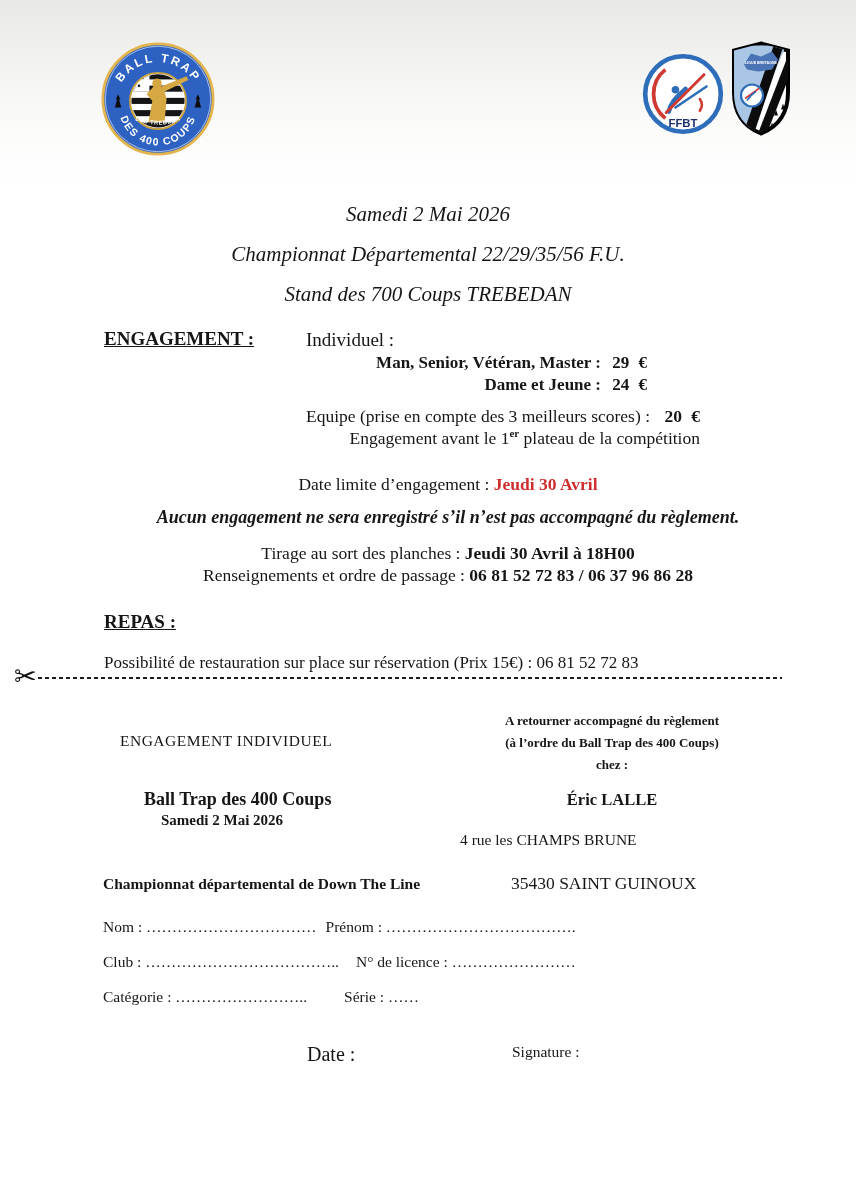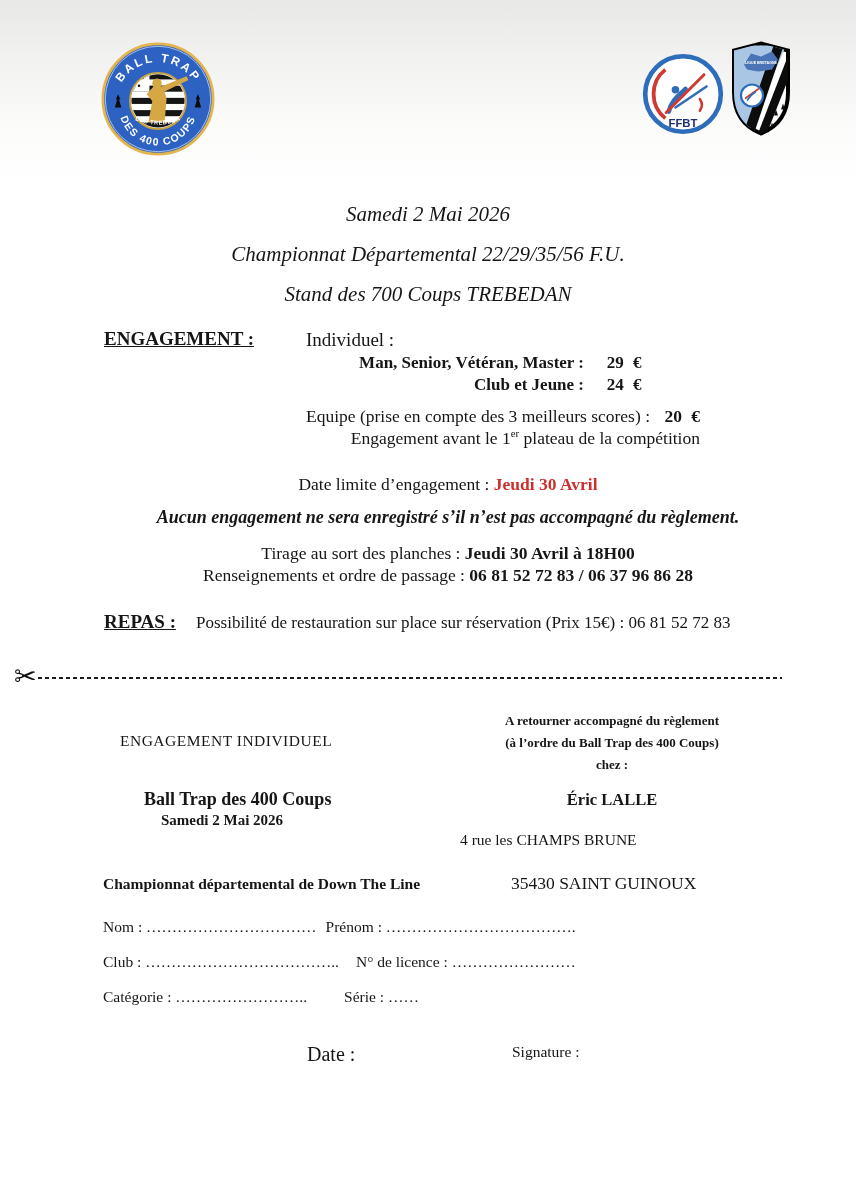--- a/index.html
+++ b/index.html
@@ -15,33 +15,33 @@
   .ligue-logo { left:728px; top:40px; width:66px; height:97px; }
   
   .doc-title { left:0; right:0; top:194px; text-align:center; font-style:italic; font-size:21px; }
   .doc-title div { line-height:40px; }
   
   .section-heading { font-weight:bold; text-decoration:underline; font-size:19px; }
   .eng-heading { left:104px; top:328px; }
   .individual-label { left:306px; top:329px; font-size:19px; }
   .prices { right:209px; top:352px; font-weight:bold; font-size:17px; }
   .price-row { display:flex; justify-content:flex-end; line-height:22px; }
-  .price-value { margin-left:17px; width:46px; text-align:center; word-spacing:5px; }
+  .price-value { width:46px; text-align:right; word-spacing:5px; }
   .team-block { right:156px; top:405px; text-align:right; font-size:17.5px; line-height:22px; }
   .team-price { font-weight:bold; margin-left:10px; word-spacing:5px; }
-  sup.ord { font-size:11px; vertical-align:super; line-height:0; }
+  sup.ord { font-size:11px; vertical-align:super; line-height:0;font-weight:bold; }
   .center-line { left:0; right:0; text-align:center;padding-left:40px; }
   .deadline { top:474px; font-size:17.5px; }
   .deadline-value { font-weight:bold; }
   .warning { top:507px; font-size:18px; font-weight:bold; font-style:italic; }
   .draw-line { top:543px; font-size:17.5px; }
   .info-line { top:565px; font-size:17.5px; }
   .bold { font-weight:bold; }
   
-  .repas { left:104px; top:611px; display:flex; align-items:baseline; gap:20px; }
+  .repas { left:104px; top:611px; display:flex; align-items:baseline; gap:20px;flex-direction:column; }
   .repas-text { font-size:17px; }
   
   .cutline { left:14px; width:768px; top:664px; display:flex; align-items:center; }
   .scissors { font-size:27px; line-height:27px; color:#111; transform:scaleY(1.05); }
   .dash-line { flex:1; height:2px; margin-left:1px;
     background:repeating-linear-gradient(90deg,#1c1c1c 0 4px,transparent 4px 7px); }
   
   .form-left-title { left:120px; top:732px; font-size:15.5px; letter-spacing:0.5px; }
   .return-block { left:460px; width:304px; top:710px; text-align:center; font-weight:bold; font-size:13px; line-height:22px; }
   .club-name { left:144px; top:789px; font-size:18px; font-weight:bold; }
@@ -149,21 +149,21 @@
 
   <div class="abs eng-heading section-heading">ENGAGEMENT :</div>
   <div class="abs individual-label">Individuel :</div>
 
   <div class="abs prices">
     <div class="price-row">
       <span class="price-label">Man, Senior, Vétéran, Master :</span>
       <span class="price-value">29 €</span>
     </div>
     <div class="price-row">
-      <span class="price-label">Club et Jeune :</span>
+      <span class="price-label">Dame et Jeune :</span>
       <span class="price-value">24 €</span>
     </div>
   </div>
 
   <div class="abs team-block">
     <div>
       <span>Equipe (prise en compte des 3 meilleurs scores) : </span><span class="team-price">20 €</span>
     </div>
     <div>
       <span>Engagement avant le 1</span><sup class="ord">er</sup><span> plateau de la compétition</span>

